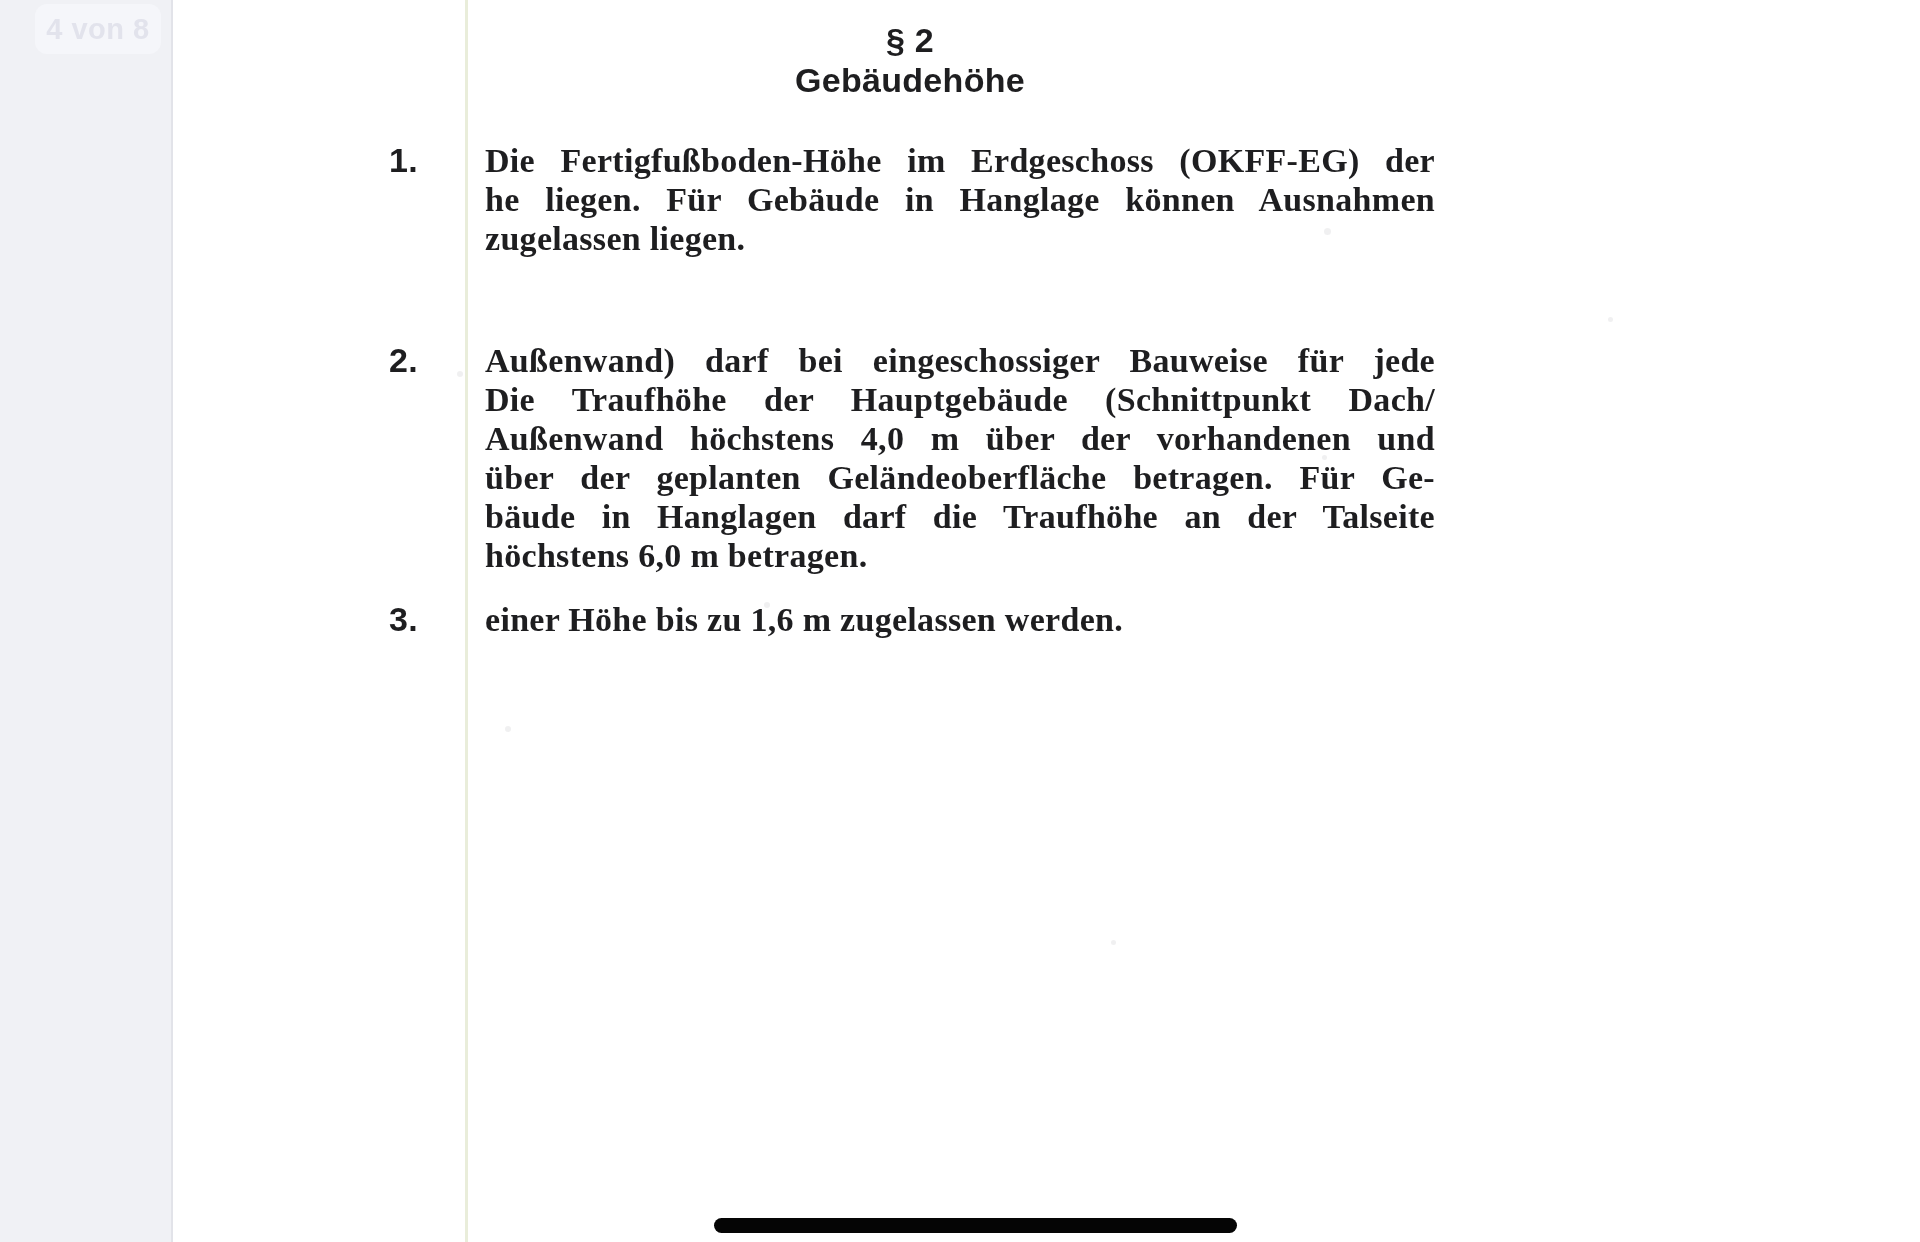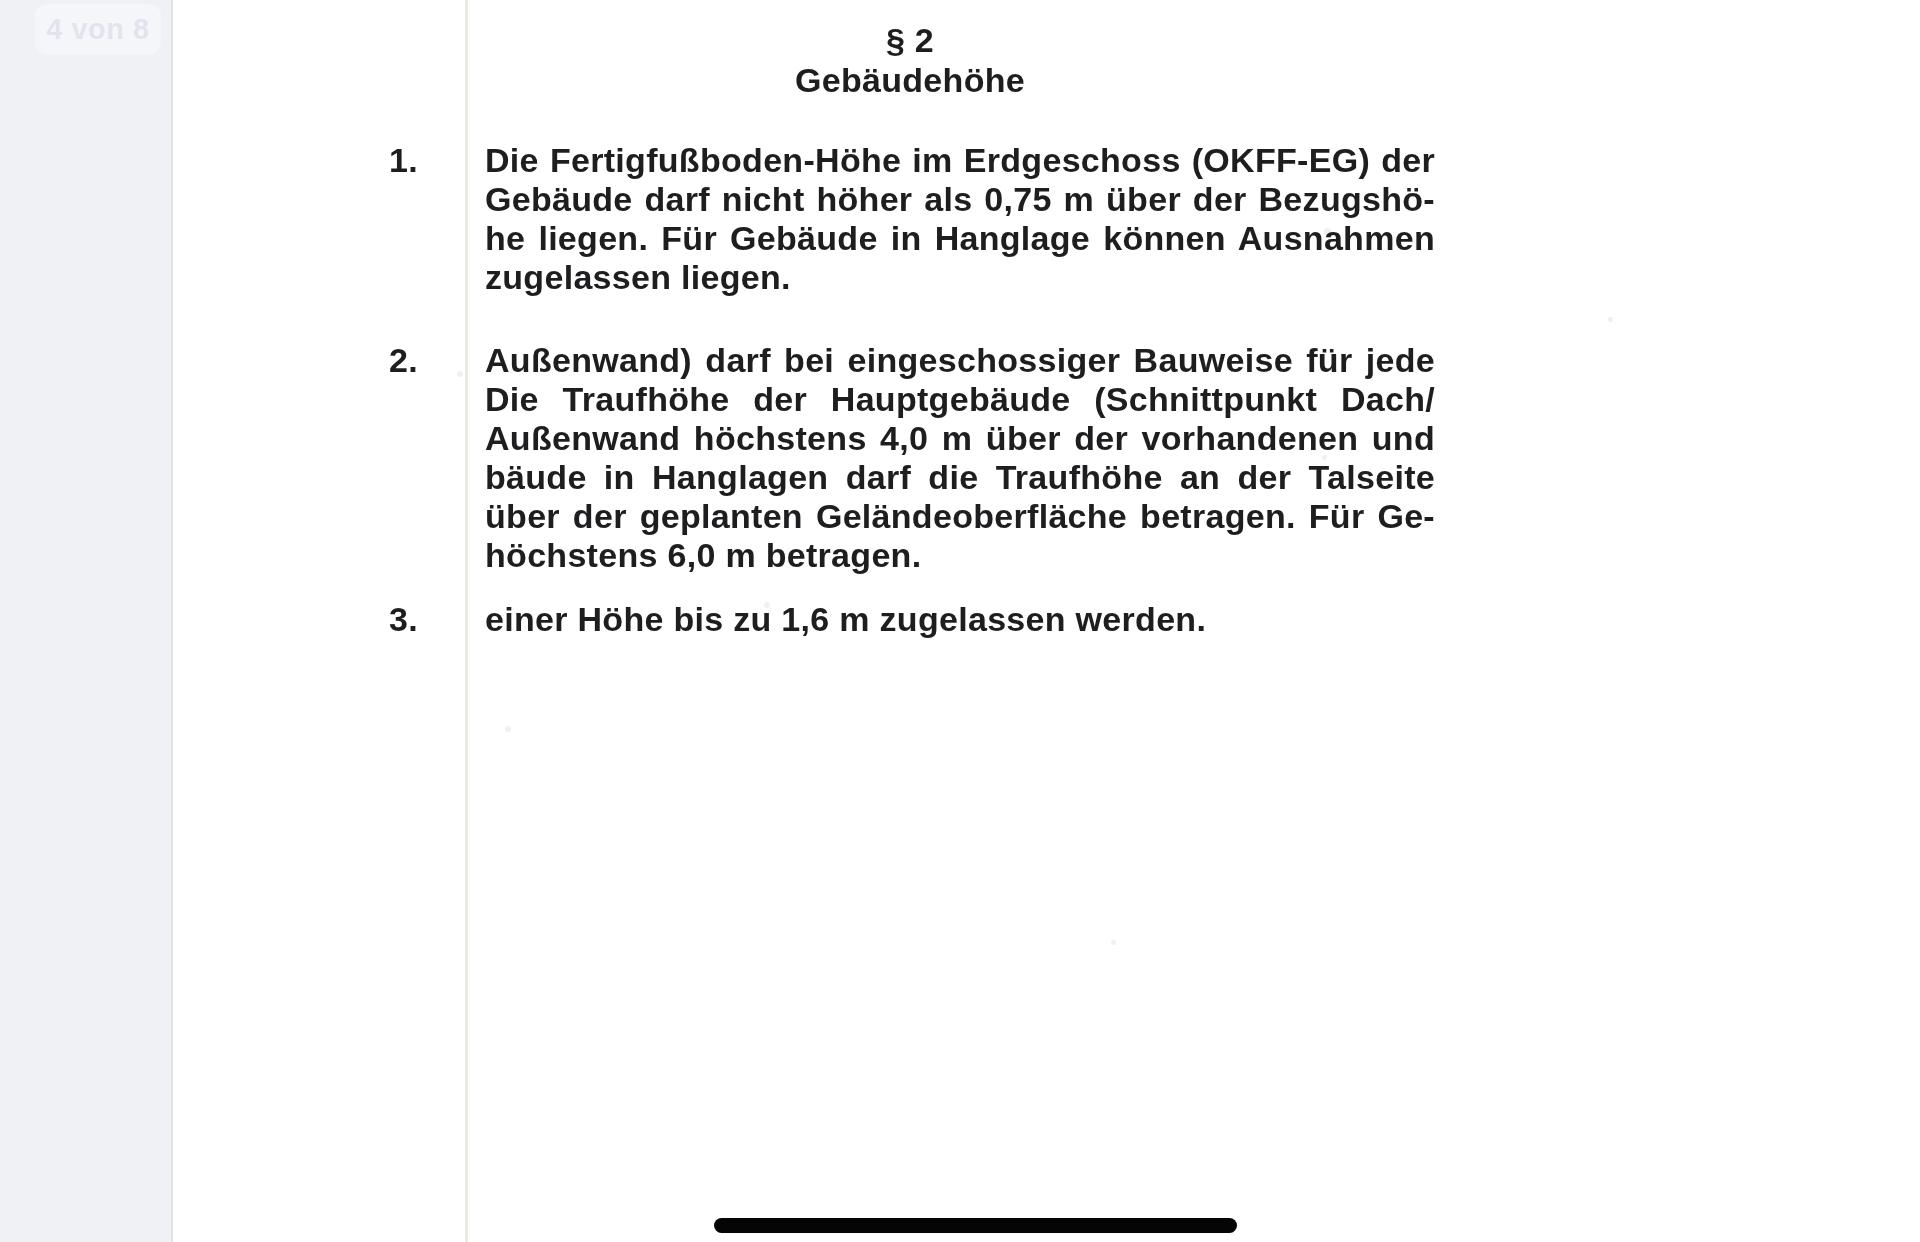--- a/index.html
+++ b/index.html
@@ -53,20 +53,21 @@
   .clause .num {
     position:absolute; left:0; top:0;
     font-size:34px; line-height:39px; letter-spacing:0.3px;
   }
   .clause .lines { margin-left:96px; width:950px; }
   .line {
     font-size:34px; line-height:39px; letter-spacing:0.3px;
     text-align:justify;
     text-align-last:justify;
     white-space:normal;
+    font-family:Liberation Serif, serif;
   }
   .line.last { text-align-last:left; }
 
   
   .home-indicator {
     position:absolute; left:714px; top:1218px;
     width:523px; height:15px; border-radius:8px;
     background:#050505;
   }
 
@@ -106,34 +107,33 @@
 
 <div class="title-block doc-text">
   <div>§ 2</div>
   <div>Gebäudehöhe</div>
 </div>
 
 <div class="clause clause-1 doc-text">
   <div class="num">1.</div>
   <div class="lines">
     <div class="line">Die Fertigfußboden-Höhe im Erdgeschoss (OKFF-EG) der</div>
-    <div class="line">Gebäude darf nicht höher als 0,75 m über der Bezugshö-</div>
     <div class="line">he liegen. Für Gebäude in Hanglage können Ausnahmen</div>
     <div class="line last">zugelassen liegen.</div>
   </div>
 </div>
 
 <div class="clause clause-2 doc-text">
   <div class="num">2.</div>
   <div class="lines">
     <div class="line">Außenwand) darf bei eingeschossiger Bauweise für jede</div>
     <div class="line">Die Traufhöhe der Hauptgebäude (Schnittpunkt Dach/</div>
     <div class="line">Außenwand höchstens 4,0 m über der vorhandenen und</div>
+    <div class="line">über der geplanten Geländeoberfläche betragen. Für Ge-</div>
     <div class="line">bäude in Hanglagen darf die Traufhöhe an der Talseite</div>
-    <div class="line">über der geplanten Geländeoberfläche betragen. Für Ge-</div>
     <div class="line last">höchstens 6,0 m betragen.</div>
   </div>
 </div>
 
 <div class="clause clause-3 doc-text">
   <div class="num">3.</div>
   <div class="lines">
     <div class="line last">einer Höhe bis zu 1,6 m zugelassen werden.</div>
   </div>
 </div>

